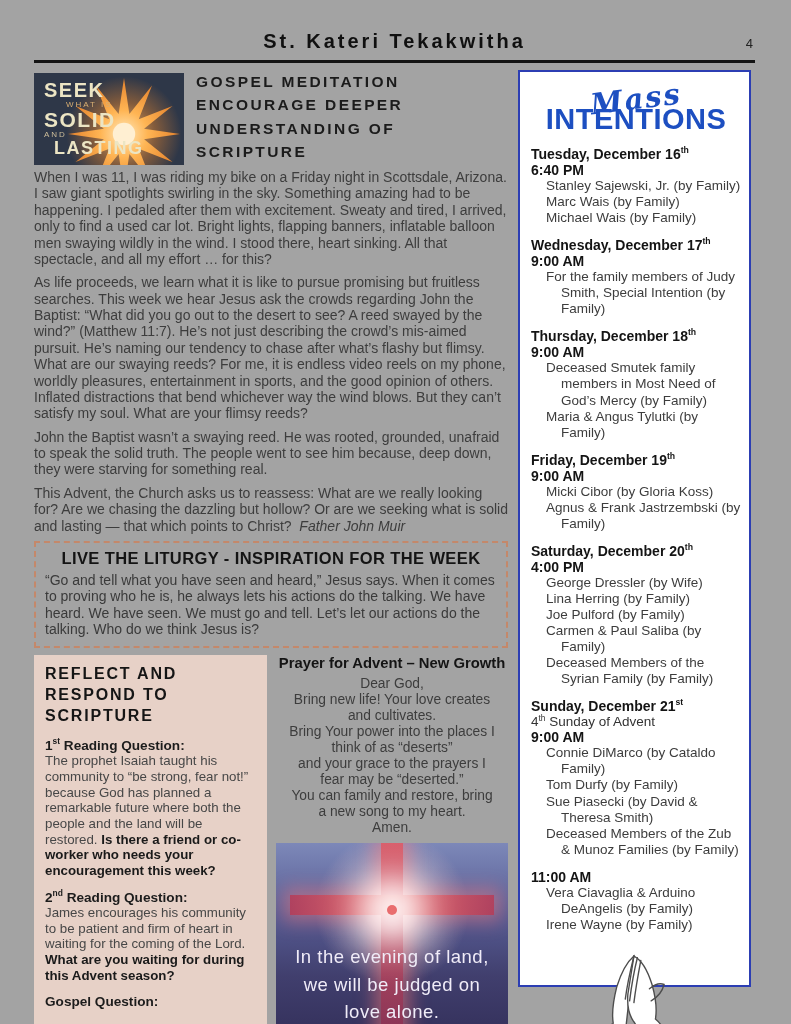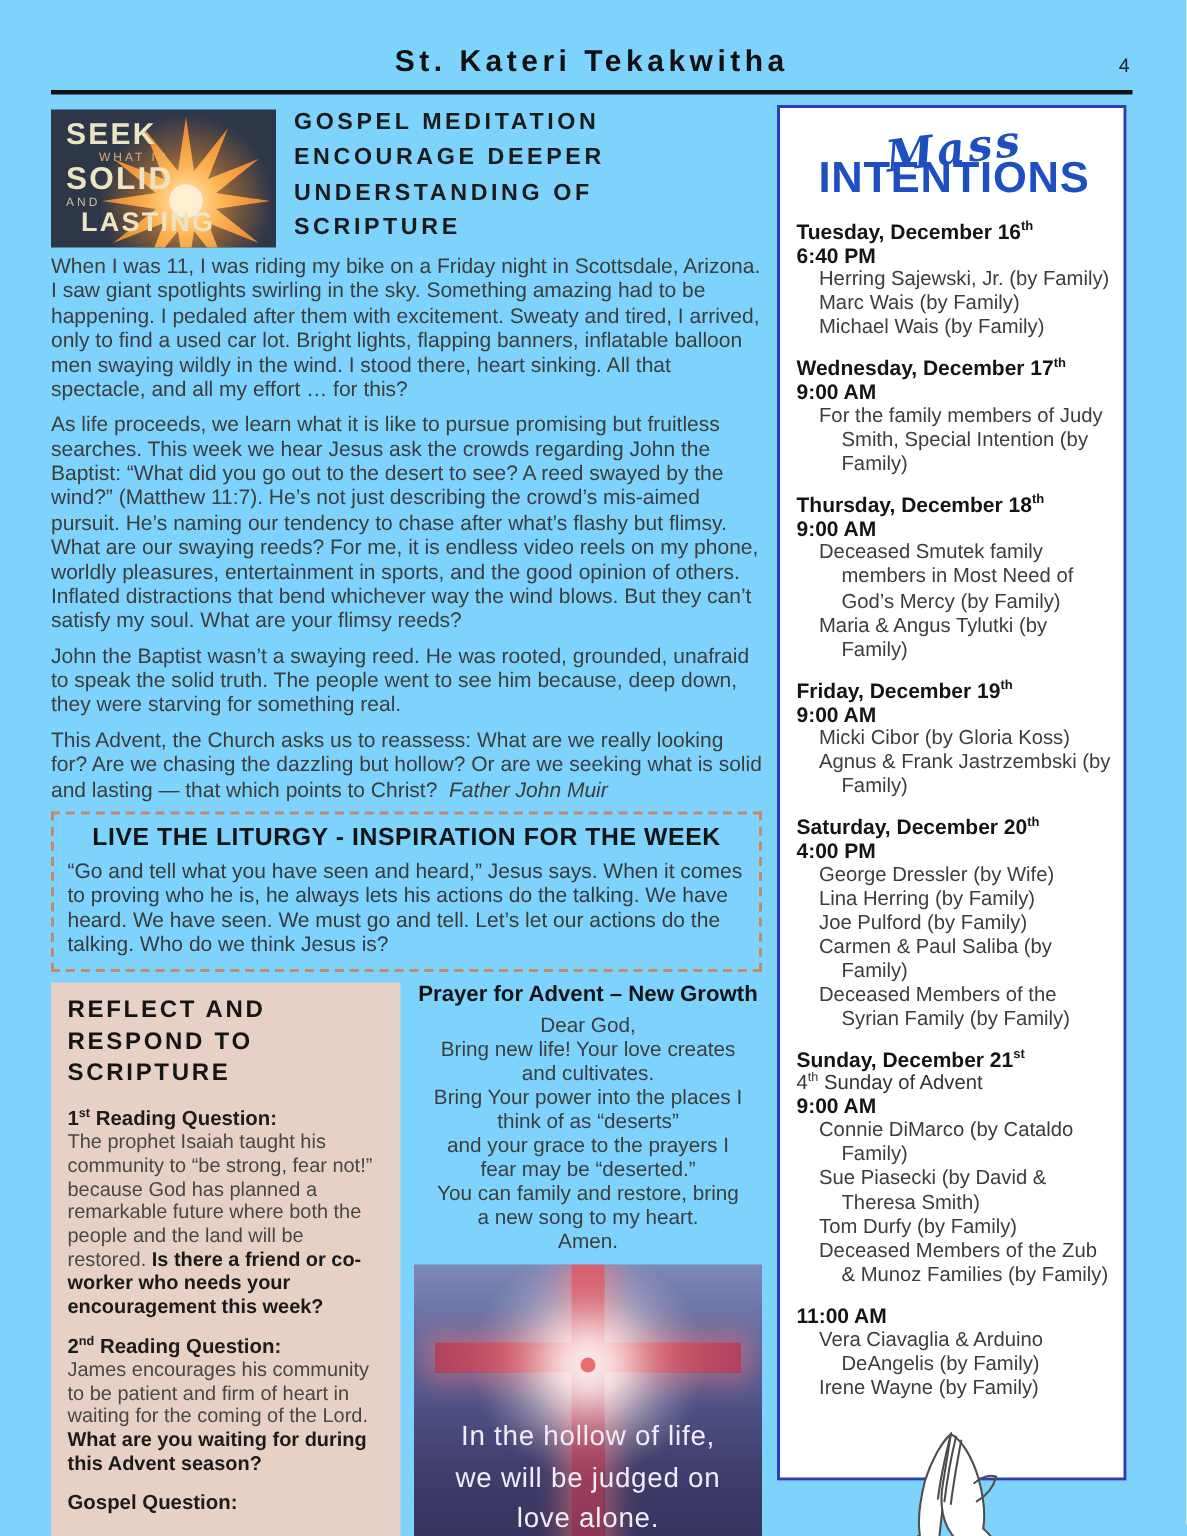--- a/index.html
+++ b/index.html
@@ -1,17 +1,17 @@
 <!DOCTYPE html>
 <html><head>
 <meta charset="utf-8">
 <style>
   html,body{margin:0;padding:0;background:#ffffff;}
   .page{width:791px;height:1024px;box-sizing:border-box;overflow:hidden;position:relative;
-        background:#7dd3fc;padding:30px 36px 0 34px;font-family:"Liberation Sans",sans-serif;color:#3d3d3d;}
+        background:#a3a3a3;padding:30px 36px 0 34px;font-family:"Liberation Sans",sans-serif;color:#3d3d3d;}
   
   .hdr{position:relative;border-bottom:3px solid #141414;padding-bottom:7px;}
   .hdr .title{text-align:center;font-weight:bold;font-size:20px;letter-spacing:3px;color:#101010;}
   .hdr .pagenum{position:absolute;right:2px;top:6px;font-size:13px;color:#222;}
   .main{display:flex;gap:10px;margin-top:5px;}
   .leftcol{width:474px;flex:0 0 474px;}
   
   .seek{float:left;width:150px;height:92px;background:#2e3748;position:relative;overflow:hidden;margin:3px 12px 4px 0;}
   .seek svg{position:absolute;right:-20px;top:-14px;}
   .seek .words{position:absolute;left:10px;bottom:7px;line-height:1.04;}
@@ -160,42 +160,42 @@
               <div class="pline">fear may be “deserted.”</div>
               <div class="pline">You can family and restore, bring</div>
               <div class="pline">a new song to my heart.</div>
               <div class="pline">Amen.</div>
             </div>
           <div class="crossimg">
             <div class="cv"></div>
             <div class="ch"></div>
             <div class="cglow"></div>
             <div class="quote" id="quote-lines">
-                <div class="qline">In the hollow of life,</div>
+                <div class="qline">In the evening of land,</div>
                 <div class="qline">we will be judged on</div>
                 <div class="qline">love alone.</div>
               </div>
 
           </div>
         </div>
       </div>
     </div>
 
     <aside class="mass">
       <div class="mlogo">
         <span class="script">Mass</span>
         <span class="block">INTENTIONS</span>
       </div>
       <div id="schedule">
   <div class="mblock">
     <div class="mdate">Tuesday, December 16<sup>th</sup></div>
 
     <div class="mtime">6:40 PM</div>
     <div class="mints">
-              <div class="intent">Herring Sajewski, Jr.  (by Family)</div>
+              <div class="intent">Stanley Sajewski, Jr.  (by Family)</div>
               <div class="intent">Marc Wais  (by Family)</div>
               <div class="intent">Michael Wais  (by Family)</div>
             </div>
   </div>
 
   <div class="mblock">
     <div class="mdate">Wednesday, December 17<sup>th</sup></div>
 
     <div class="mtime">9:00 AM</div>
     <div class="mints">
@@ -235,22 +235,22 @@
               <div class="intent">Deceased Members of the Syrian Family  (by Family)</div>
             </div>
   </div>
 
   <div class="mblock">
     <div class="mdate">Sunday, December 21<sup>st</sup></div>
     <div class="msub">4<sup>th</sup> Sunday of Advent</div>
     <div class="mtime">9:00 AM</div>
     <div class="mints">
               <div class="intent">Connie DiMarco (by Cataldo Family)</div>
+              <div class="intent">Tom Durfy  (by Family)</div>
               <div class="intent">Sue Piasecki (by David &amp; Theresa Smith)</div>
-              <div class="intent">Tom Durfy  (by Family)</div>
               <div class="intent">Deceased Members of the Zub &amp; Munoz Families (by Family)</div>
             </div>
   </div>
 
   <div class="mblock">
 
     <div class="mtime">11:00 AM</div>
     <div class="mints">
               <div class="intent">Vera Ciavaglia &amp; Arduino DeAngelis  (by Family)</div>
               <div class="intent">Irene Wayne  (by Family)</div>

